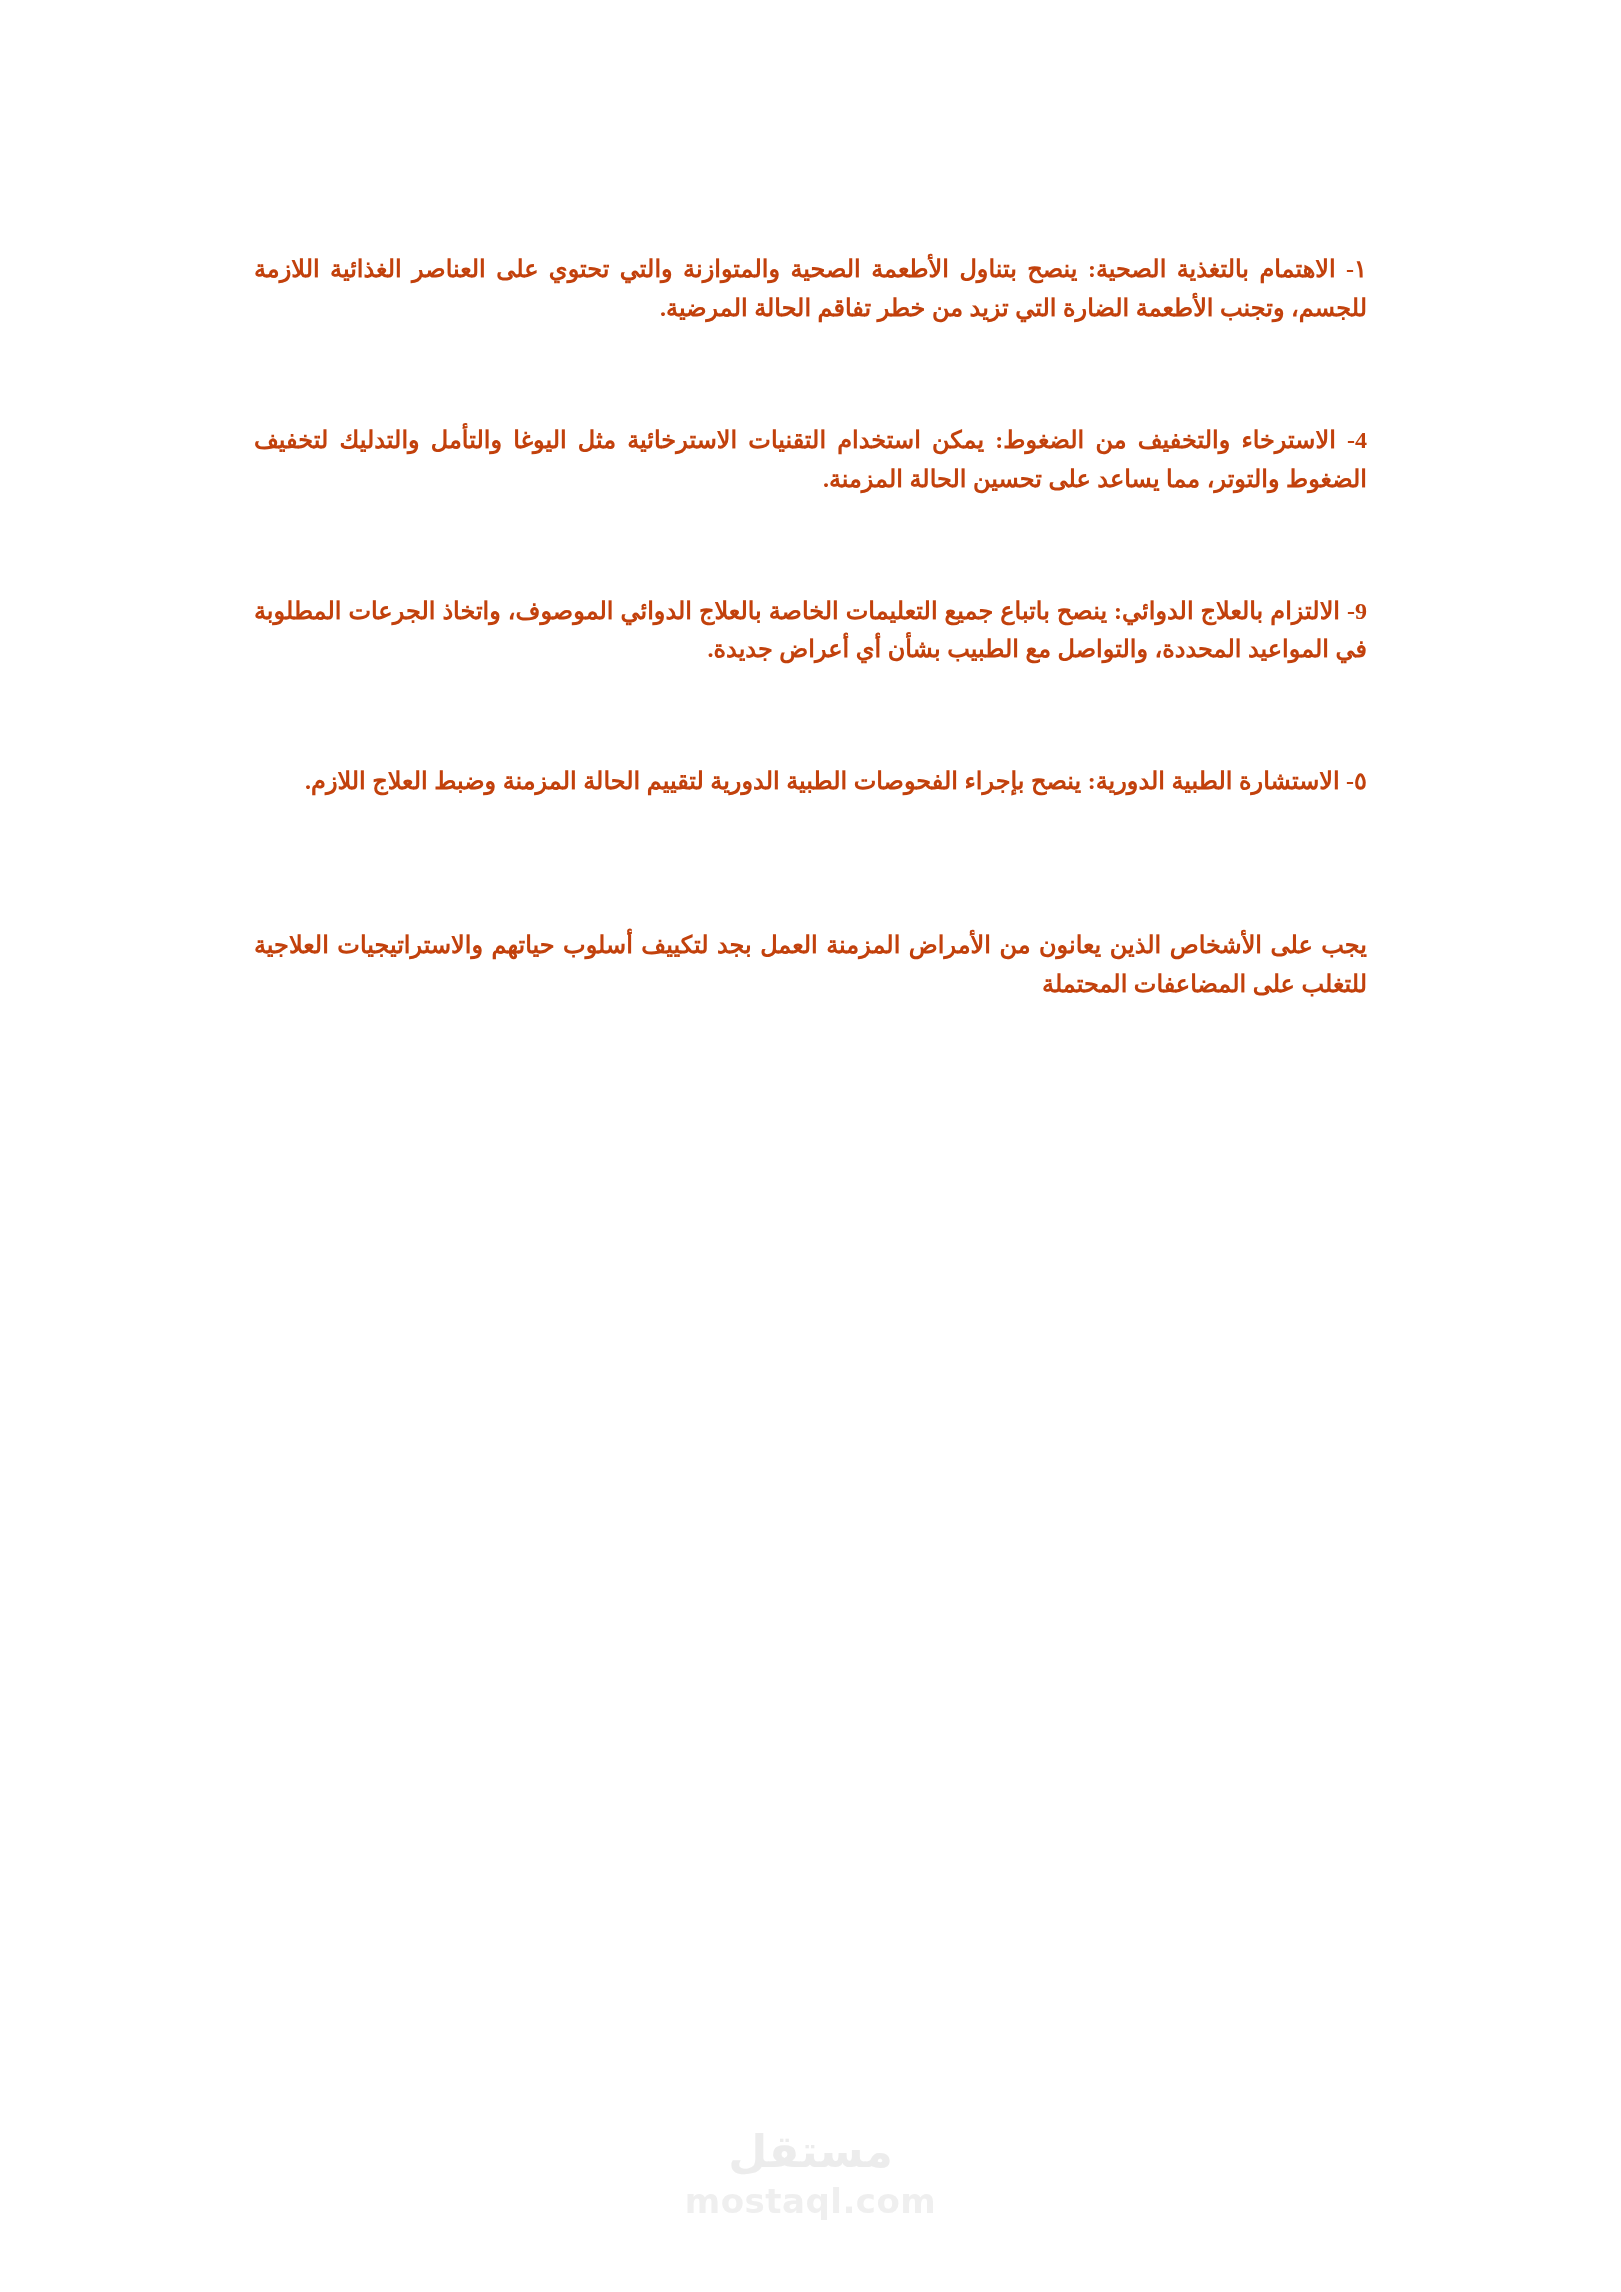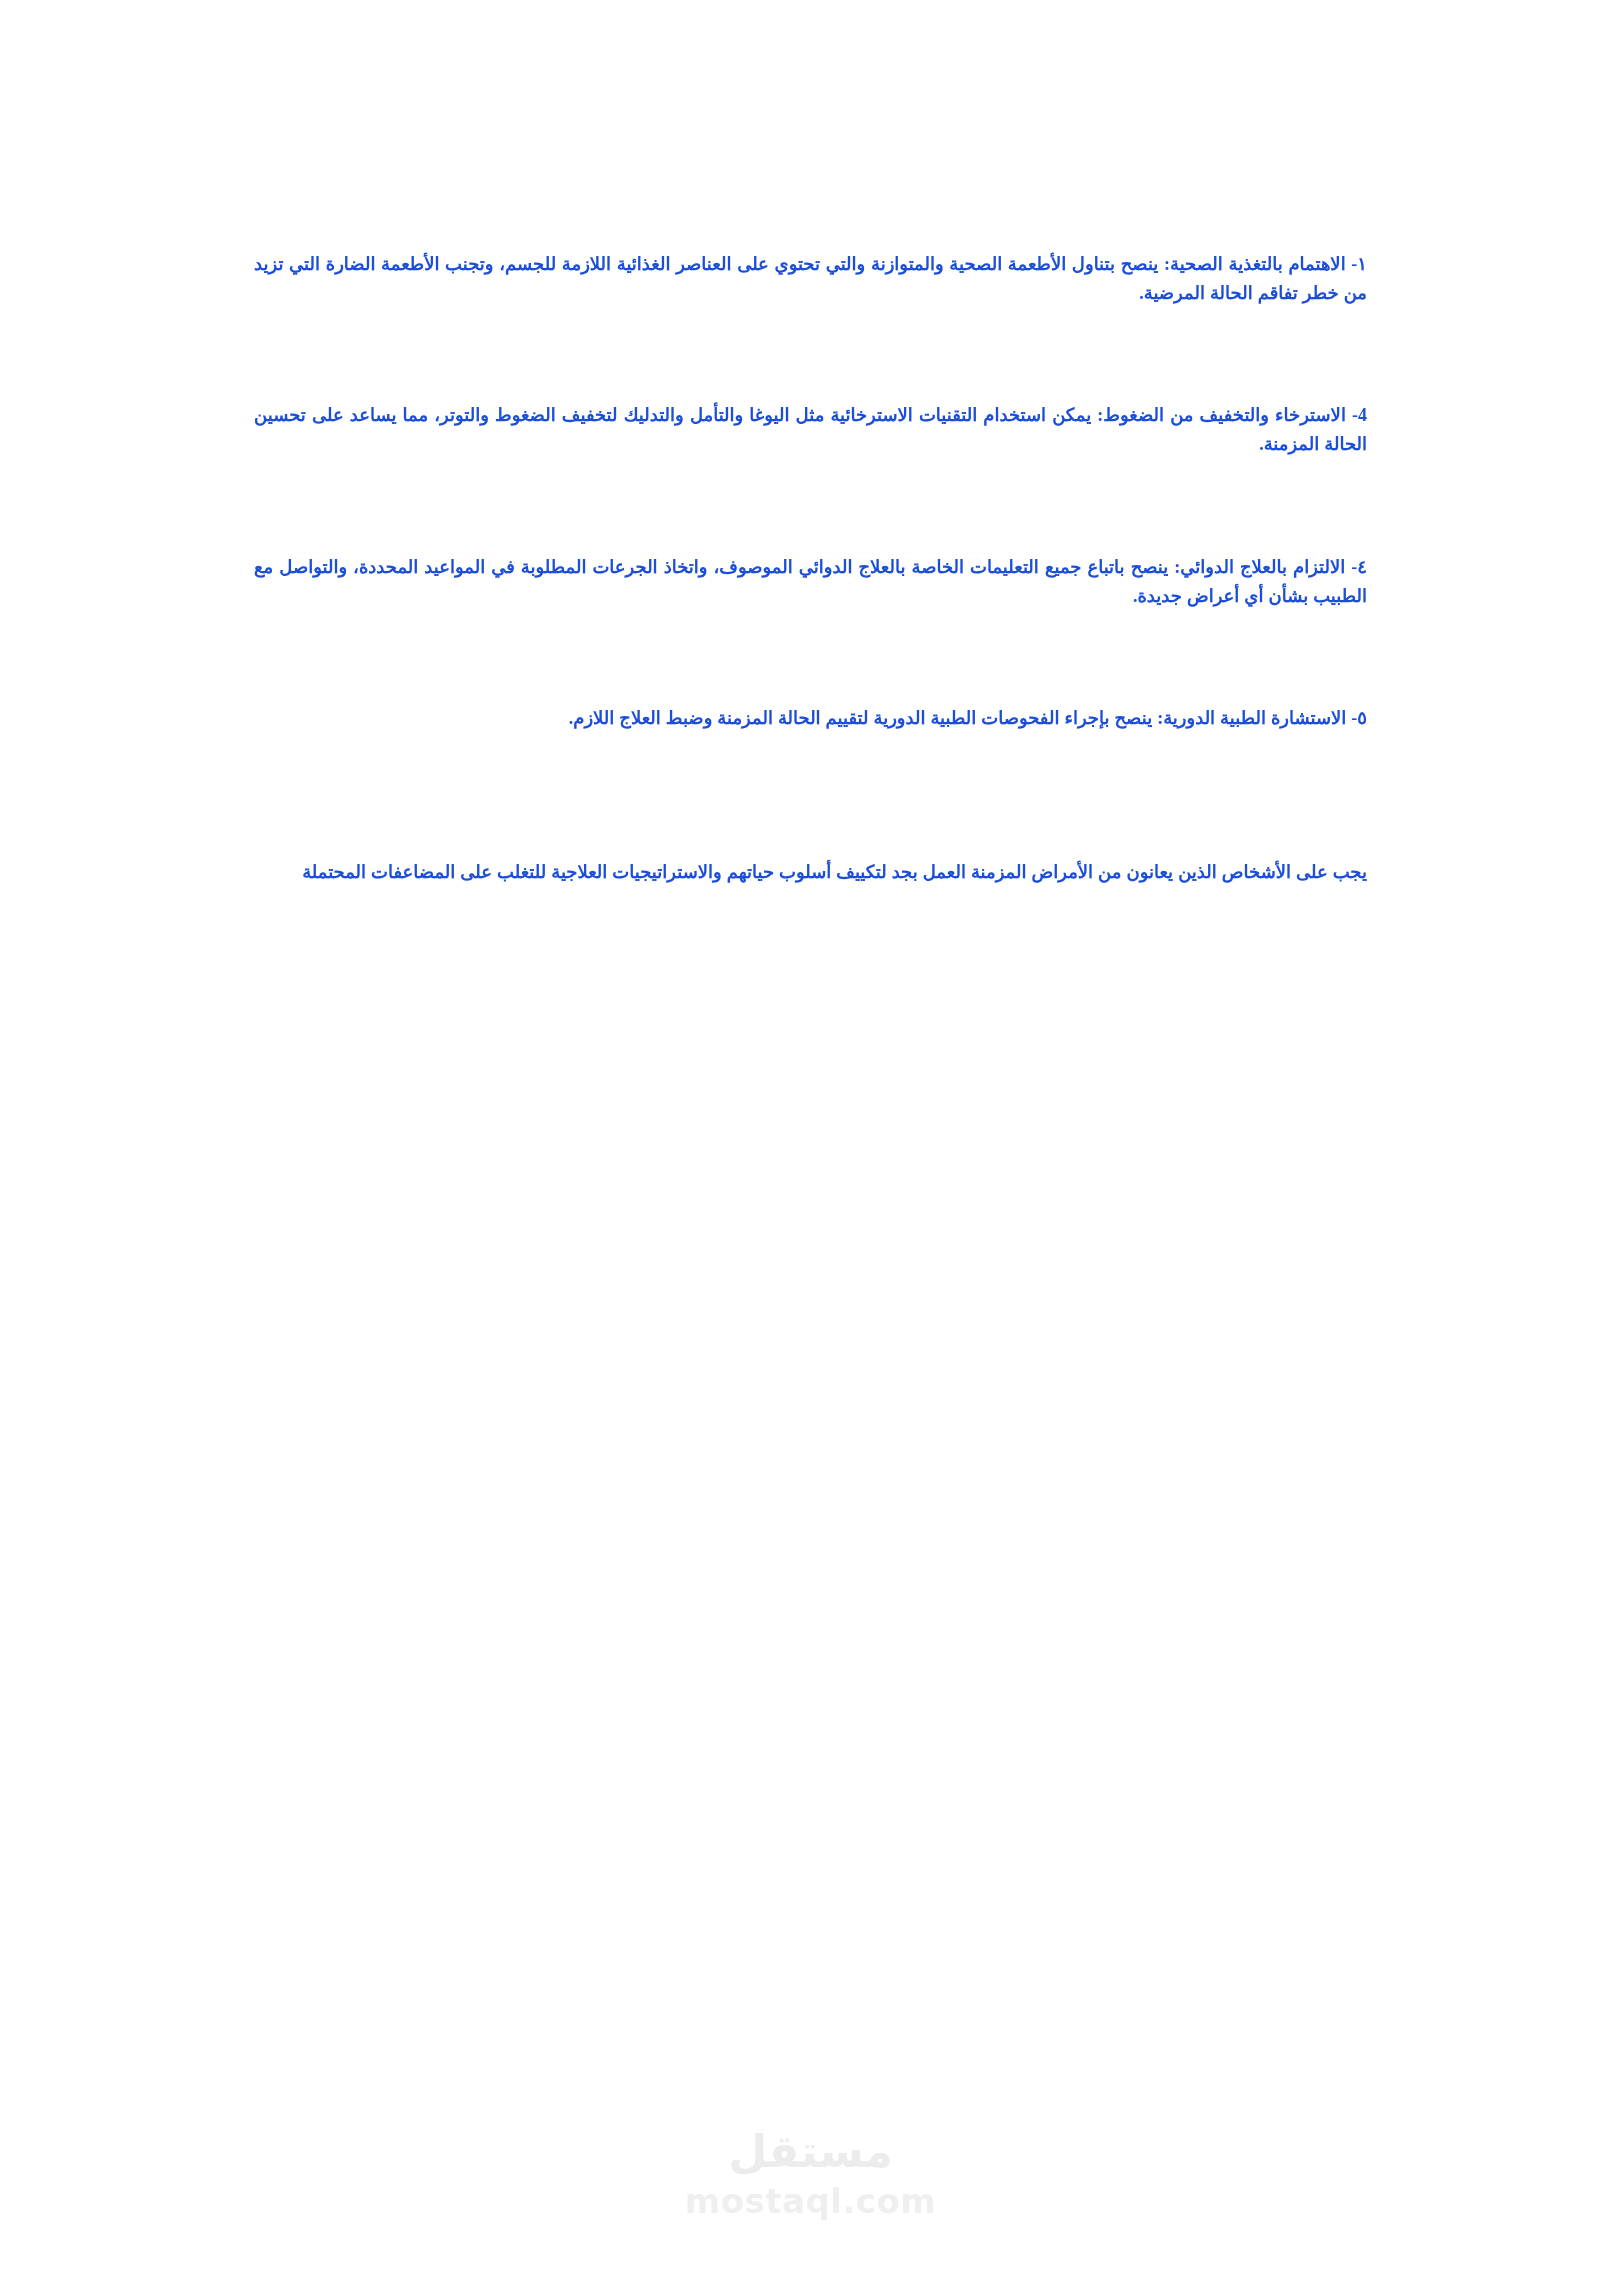--- a/index.html
+++ b/index.html
@@ -22,23 +22,23 @@
     top: 250px;
     right: 254px;
     left: 254px;
     direction: rtl;
     text-align: justify;
     text-align-last: right;
   }
   .para {
     font-family: "Liberation Serif", "DejaVu Serif", serif;
     font-weight: 700;
-    font-size: 18px;
+    font-size: 24px;
     line-height: 1.62;
-    color: #1d4ed8;
+    color: #c2410c;
     margin: 0 0 0 0;
     direction: rtl;
     unicode-bidi: embed;
     text-align: justify;
     text-align-last: right;
     word-spacing: 0.5px;
   }
   .para.numbered {
     margin-bottom: 93px;
   }
@@ -89,21 +89,21 @@
 
 <div class="page">
 
   <div class="content">
 
     <p class="para numbered">١- الاهتمام بالتغذية الصحية: ينصح بتناول الأطعمة الصحية والمتوازنة والتي تحتوي على العناصر الغذائية اللازمة للجسم، وتجنب الأطعمة الضارة التي تزيد من خطر تفاقم الحالة المرضية.</p>
 
 
     <p class="para numbered">4- الاسترخاء والتخفيف من الضغوط: يمكن استخدام التقنيات الاسترخائية مثل اليوغا والتأمل والتدليك لتخفيف الضغوط والتوتر، مما يساعد على تحسين الحالة المزمنة.</p>
 
-    <p class="para numbered">٤- الالتزام بالعلاج الدوائي: ينصح باتباع جميع التعليمات الخاصة بالعلاج الدوائي الموصوف، واتخاذ الجرعات المطلوبة في المواعيد المحددة، والتواصل مع الطبيب بشأن أي أعراض جديدة.</p>
+    <p class="para numbered">9- الالتزام بالعلاج الدوائي: ينصح باتباع جميع التعليمات الخاصة بالعلاج الدوائي الموصوف، واتخاذ الجرعات المطلوبة في المواعيد المحددة، والتواصل مع الطبيب بشأن أي أعراض جديدة.</p>
 
     <p class="para numbered last-numbered">٥- الاستشارة الطبية الدورية: ينصح بإجراء الفحوصات الطبية الدورية لتقييم الحالة المزمنة وضبط العلاج اللازم.</p>
 
     <p class="para body">يجب على الأشخاص الذين يعانون من الأمراض المزمنة العمل بجد لتكييف أسلوب حياتهم والاستراتيجيات العلاجية للتغلب على المضاعفات المحتملة</p>
 
 
 
   </div>
 
   <div class="watermark">

